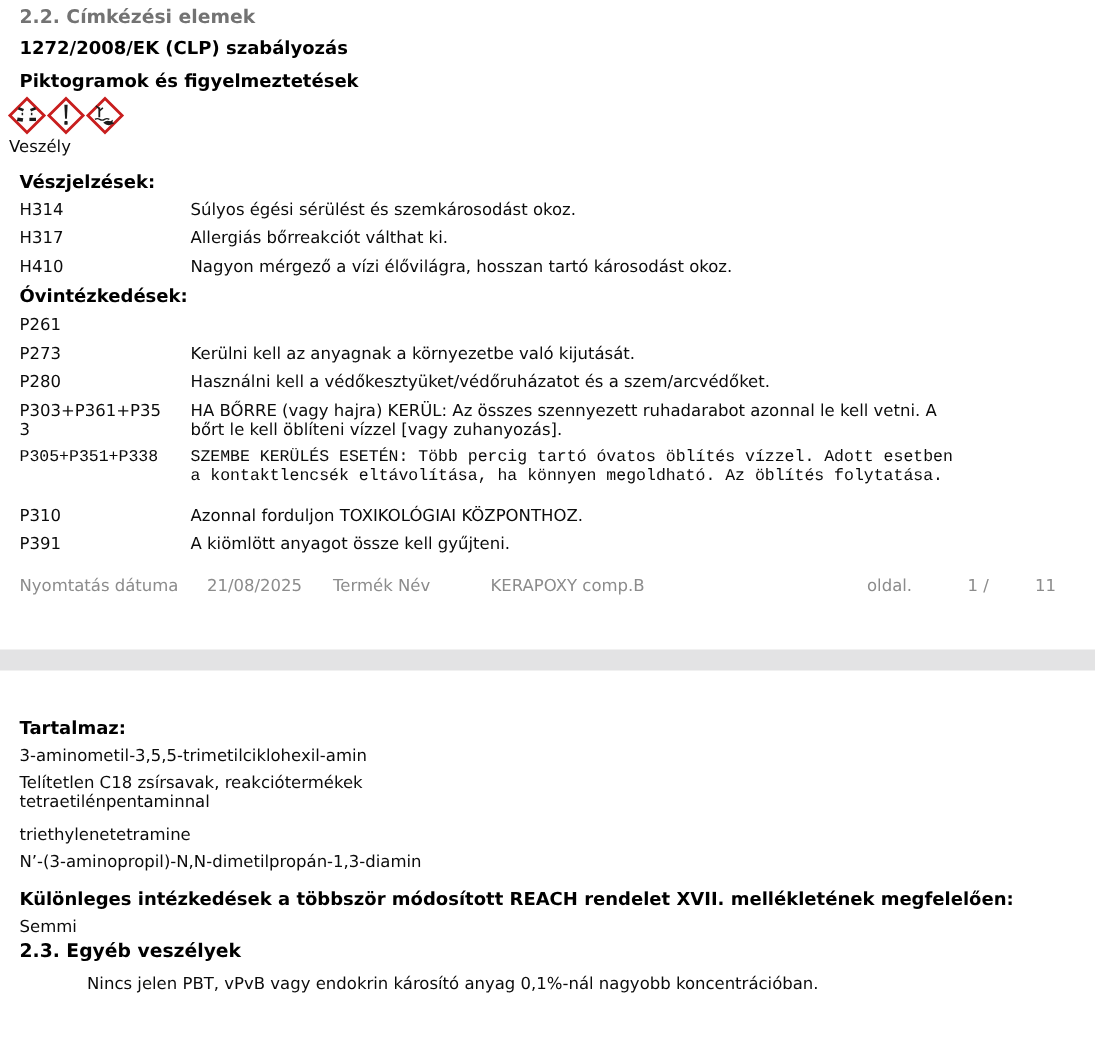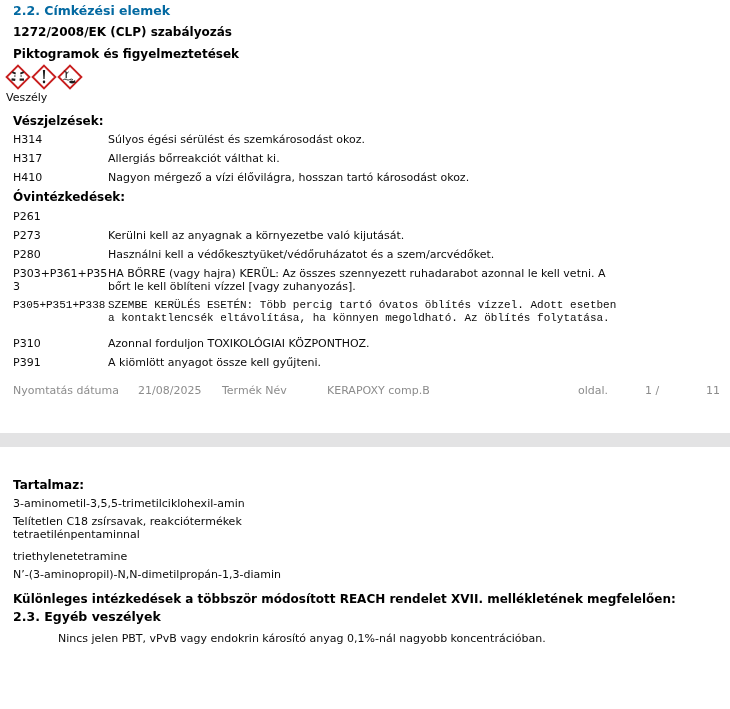--- a/index.html
+++ b/index.html
@@ -2,42 +2,42 @@
 <html><head>
 <meta charset="utf-8">
 <style>
   html,body{margin:0;padding:0;background:#ffffff;}
   .doc{
     position:relative;width:730px;height:709px;background:#ffffff;overflow:hidden;
     font-family:"DejaVu Sans",sans-serif;font-size:11px;color:#0b0b0b;
     -webkit-font-smoothing:antialiased;
   }
   .p1{position:absolute;top:3px;left:13px;right:8px;}
-  .h13{font-size:12.5px;font-weight:bold;line-height:16px;color:#0369a1;}
+  .h13{font-size:12.5px;font-weight:bold;line-height:16px;color:#737373;}
   .h12{font-size:12px;font-weight:bold;line-height:15px;color:#000;}
   .reg{margin-top:6px;}
   .pikto-head{margin-top:7px;}
   .picto-row{margin-top:2px;margin-left:-8px;display:flex;align-items:center;height:25px;}
   .picto-row svg{display:block;margin-right:0px;}
   .signal{margin-top:2px;margin-left:-7px;line-height:13px;}
   .hz-head{margin-top:10px;margin-bottom:4px;}
   .pc-head{margin-top:0;margin-bottom:5px;}
-  .srow{display:flex;margin-bottom:6px;}
+  .srow{display:flex;margin-bottom:6px;gap:19px;}
   .srow.gap-lg{margin-bottom:12px;font-family:Liberation Mono, monospace;}
   .scode{flex:0 0 95px;width:95px;word-break:break-all;line-height:13px;}
   .stext{flex:1;max-width:515px;line-height:13px;}
   .footer{position:absolute;top:384px;left:0;width:618px;height:14px;color:#8c8c8c;font-size:11px;}
   .footer span{position:absolute;top:0;white-space:nowrap;}
   .f-print-label{left:13px;}
   .f-print-date{left:138px;}
   .f-prod-label{left:222px;}
   .f-prod-name{left:327px;}
   .f-page-label{left:578px;}
   .f-page-cur{left:645px;}
-  .f-page-tot{left:706px;}
+  .f-page-tot{left:690px;}
   .page-divider{position:absolute;top:433px;left:0;width:730px;height:14px;background:#e3e3e4;}
   .p2{position:absolute;top:478px;left:13px;right:24px;}
   .substances{max-width:272px;}
   .subst{line-height:13px;margin-top:5px;}
   .subst.first{margin-top:4px;}
   .subst.gap-top{margin-top:9px;}
   .reach-head{margin-top:11px;}
   .reach-val{margin-top:4px;line-height:13px;}
   .oh-title{margin-top:2px;font-size:12.5px;line-height:16px;}
   .pbt{margin-top:7px;margin-left:45px;line-height:13px;}
@@ -151,18 +151,19 @@
     <div class="h12">Tartalmaz:</div>
 
     <div class="substances">
       <div class="subst first">3-aminometil-3,5,5-trimetilciklohexil-amin</div>
       <div class="subst">Telítetlen C18 zsírsavak, reakciótermékek tetraetilénpentaminnal</div>
       <div class="subst gap-top">triethylenetetramine</div>
       <div class="subst">N’-(3-aminopropil)-N,N-dimetilpropán-1,3-diamin</div>
     </div>
 
     <div class="h12 reach-head">Különleges intézkedések a többször módosított REACH rendelet XVII. mellékletének megfelelően:</div>
+    <div class="reach-val">Semmi</div>
 
     <div class="h12 oh-title">2.3. Egyéb veszélyek</div>
     <div class="pbt">Nincs jelen PBT, vPvB vagy endokrin károsító anyag 0,1%-nál nagyobb koncentrációban.</div>
   </div>
 
 </div>
 
 </body></html>

